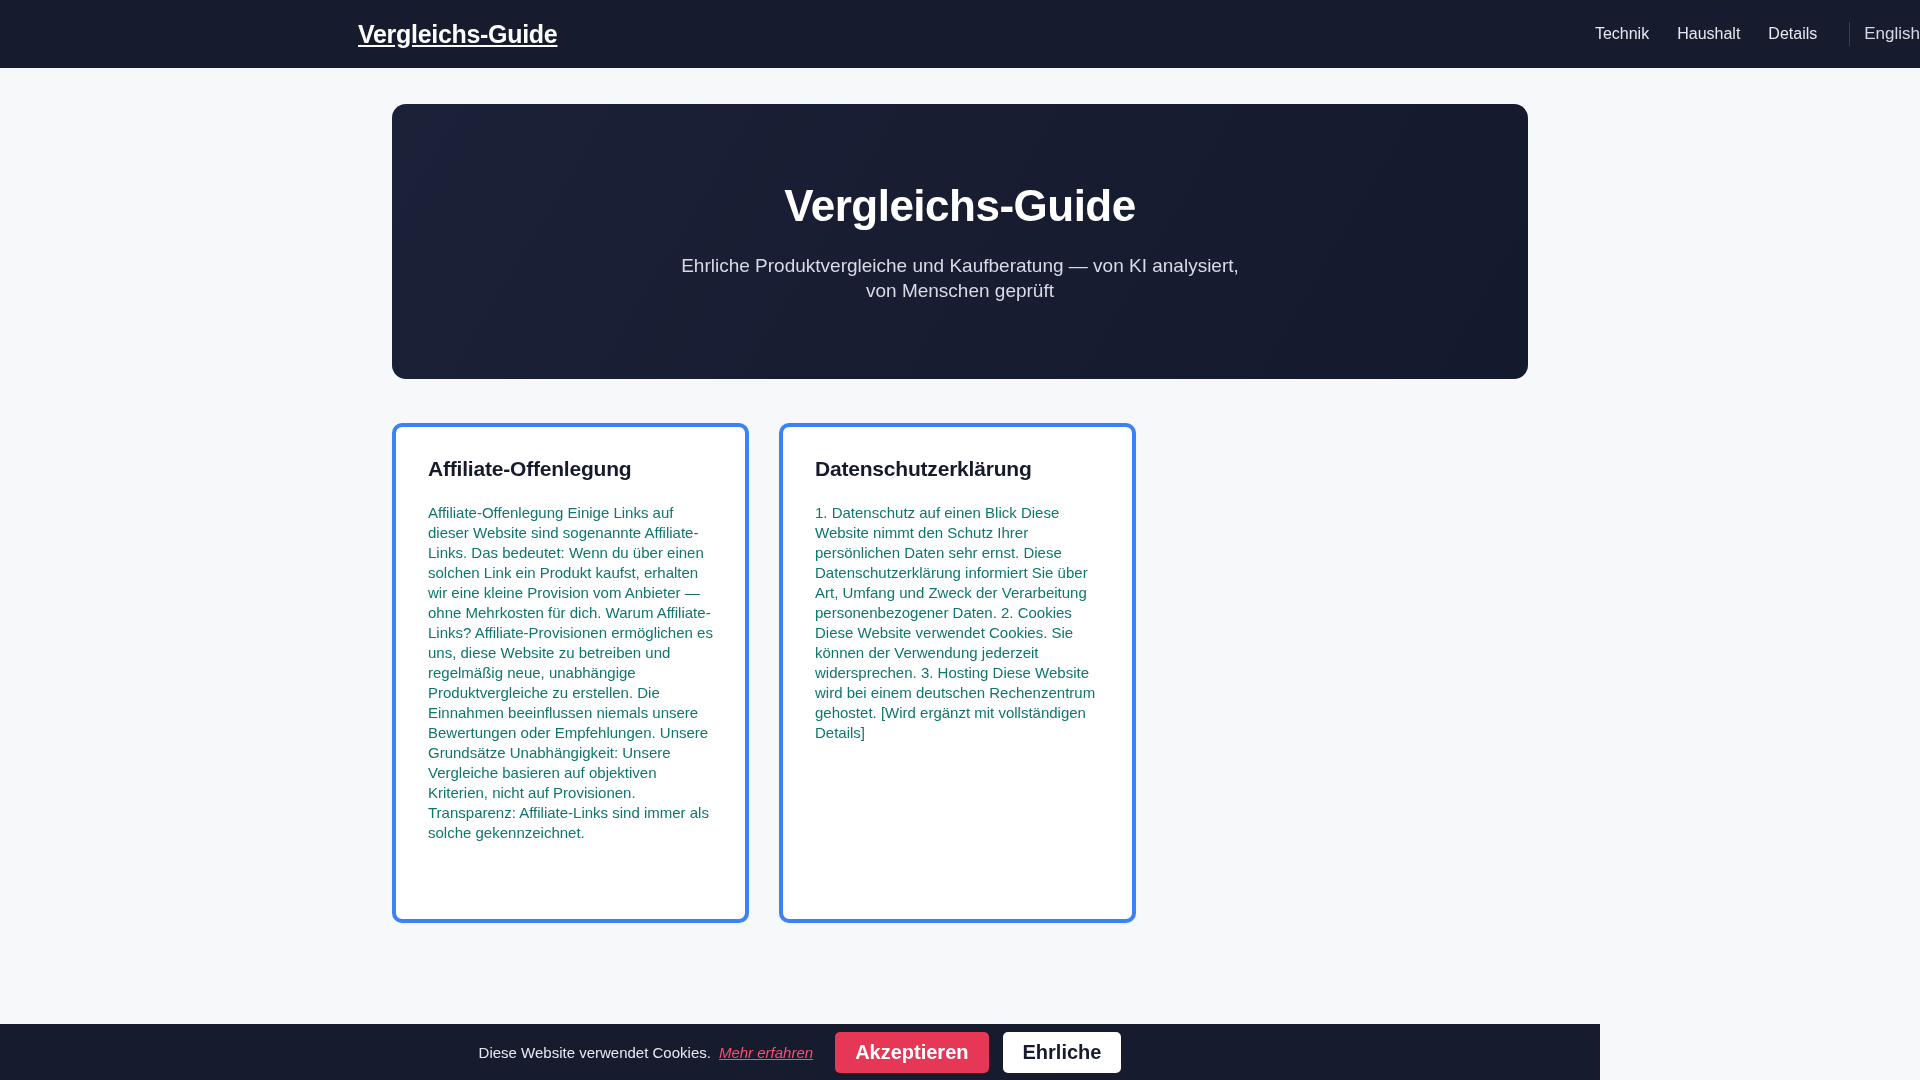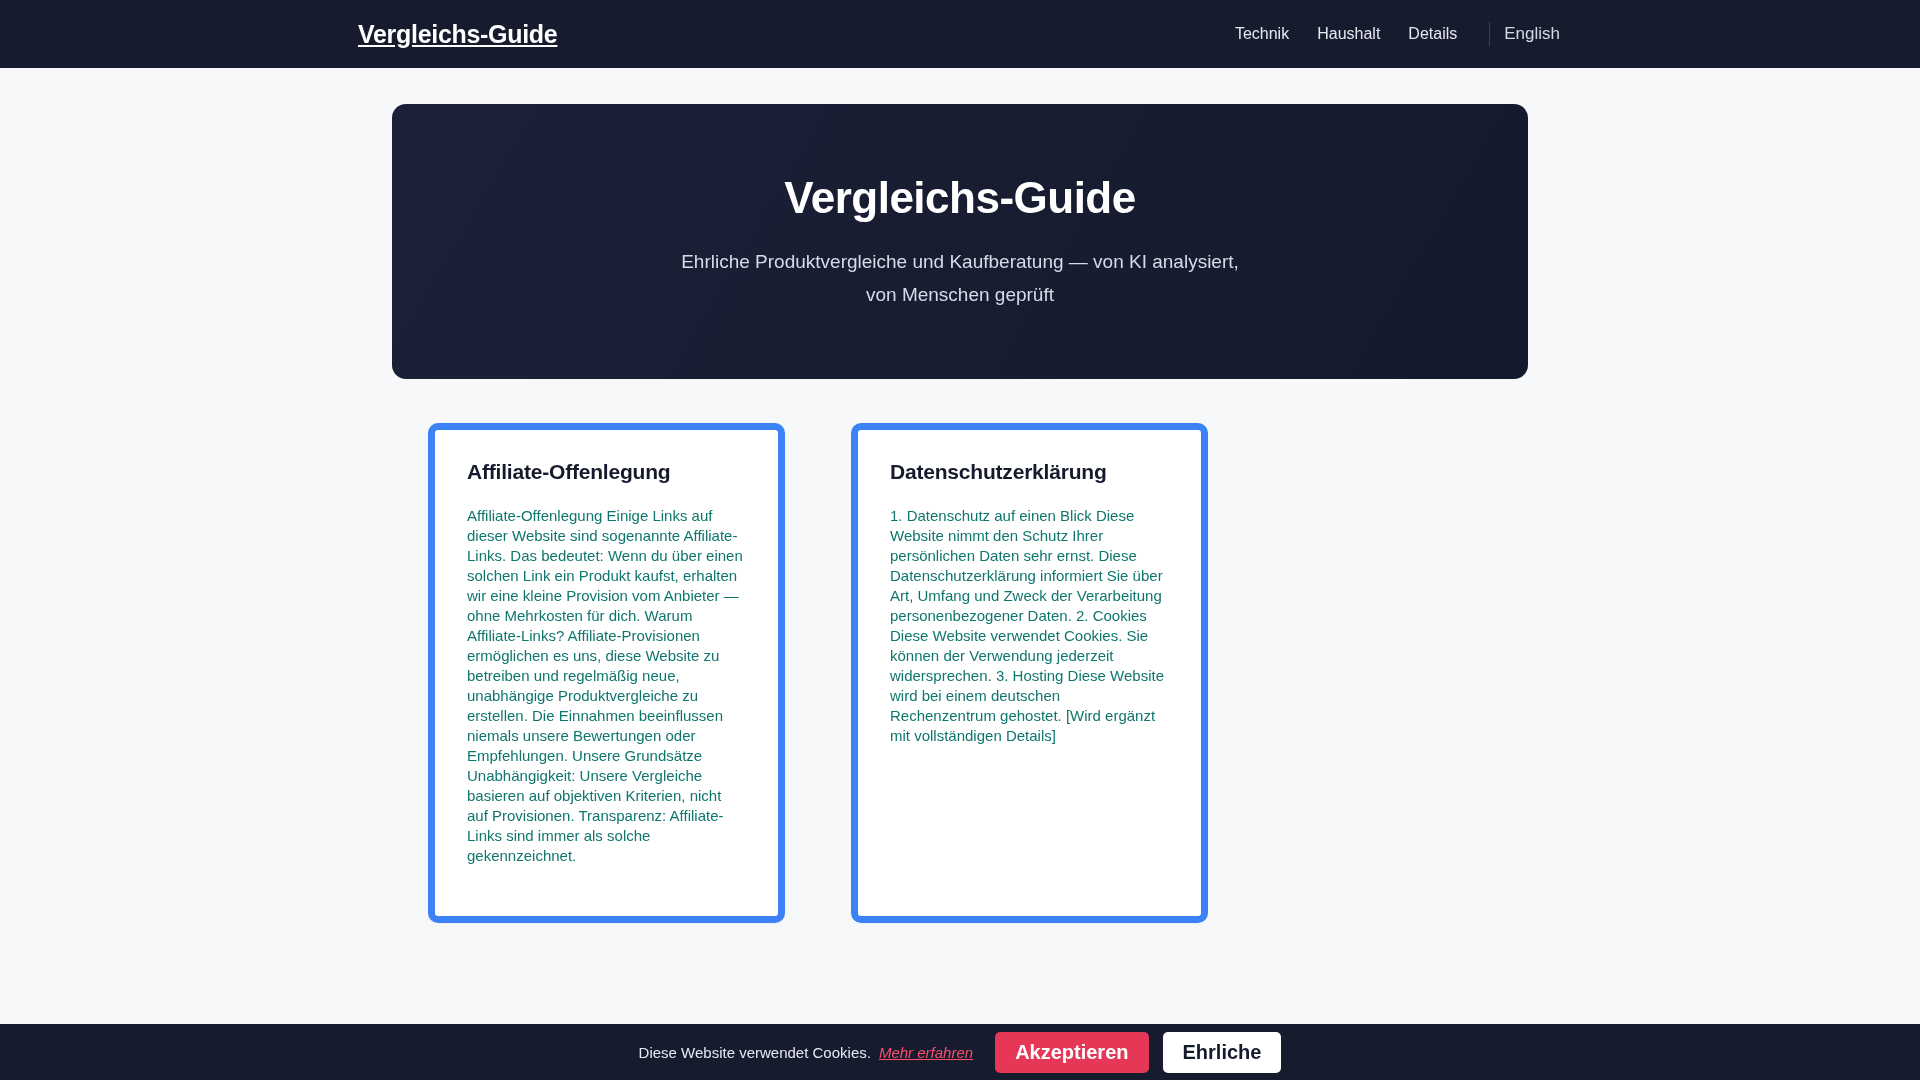--- a/index.html
+++ b/index.html
@@ -24,21 +24,20 @@
   }
   .nav-brand {
     color: #ffffff;
     font-size: 25px;
     font-weight: bold;
     letter-spacing: -0.3px;
     margin-left: 358px;
   }
   .nav-right {
     margin-left: auto;
-    margin-right: 360px;
     display: flex;
     align-items: center;
     gap: 0;
   }
   .nav-link {
     color: #e6e8ef;
     font-size: 16px;
     text-decoration: none;
     padding: 0 14px;
     white-space: nowrap;
@@ -81,63 +80,62 @@
   .hero-title {
     color: #ffffff;
     font-size: 44px;
     font-weight: bold;
     margin: 0 0 22px 0;
     letter-spacing: -0.5px;
   }
   .hero-sub {
     color: #d8dbe6;
     font-size: 19px;
-    line-height: 33px;
+    line-height: 25px;
     max-width: 560px;
     margin: 0;
     font-weight: normal;
   }
 
   
   .card-grid {
     margin-top: 44px;
     display: flex;
     gap: 30px;
     align-items: flex-start;
   }
   .card {
     background: #ffffff;
-    border: 7px solid #3b82f6;
+    border: 4px solid #3b82f6;
     border-radius: 10px;
     padding: 30px 32px 34px 32px;
     width: 357px;
     min-height: 500px;
     box-shadow: 0 1px 2px rgba(16,24,40,0.04);
-    margin-left: 36px;
   }
   .card-title {
     font-size: 21px;
     font-weight: bold;
     color: #151a2d;
     margin: 0 0 22px 0;
     letter-spacing: -0.2px;
   }
   .card-text {
     font-size: 15px;
     line-height: 20px;
     color: #0f766e;
     margin: 0;
   }
 
   
   .cookie-bar {
     position: fixed;
     left: 0;
     bottom: 0;
-    width: 1920px;
+    width: 1600px;
     height: 56px;
     background: #161b2e;
     display: flex;
     align-items: center;
     justify-content: center;
     gap: 0;
     z-index: 50;
   }
   .cookie-text {
     color: #e7e9f1;

